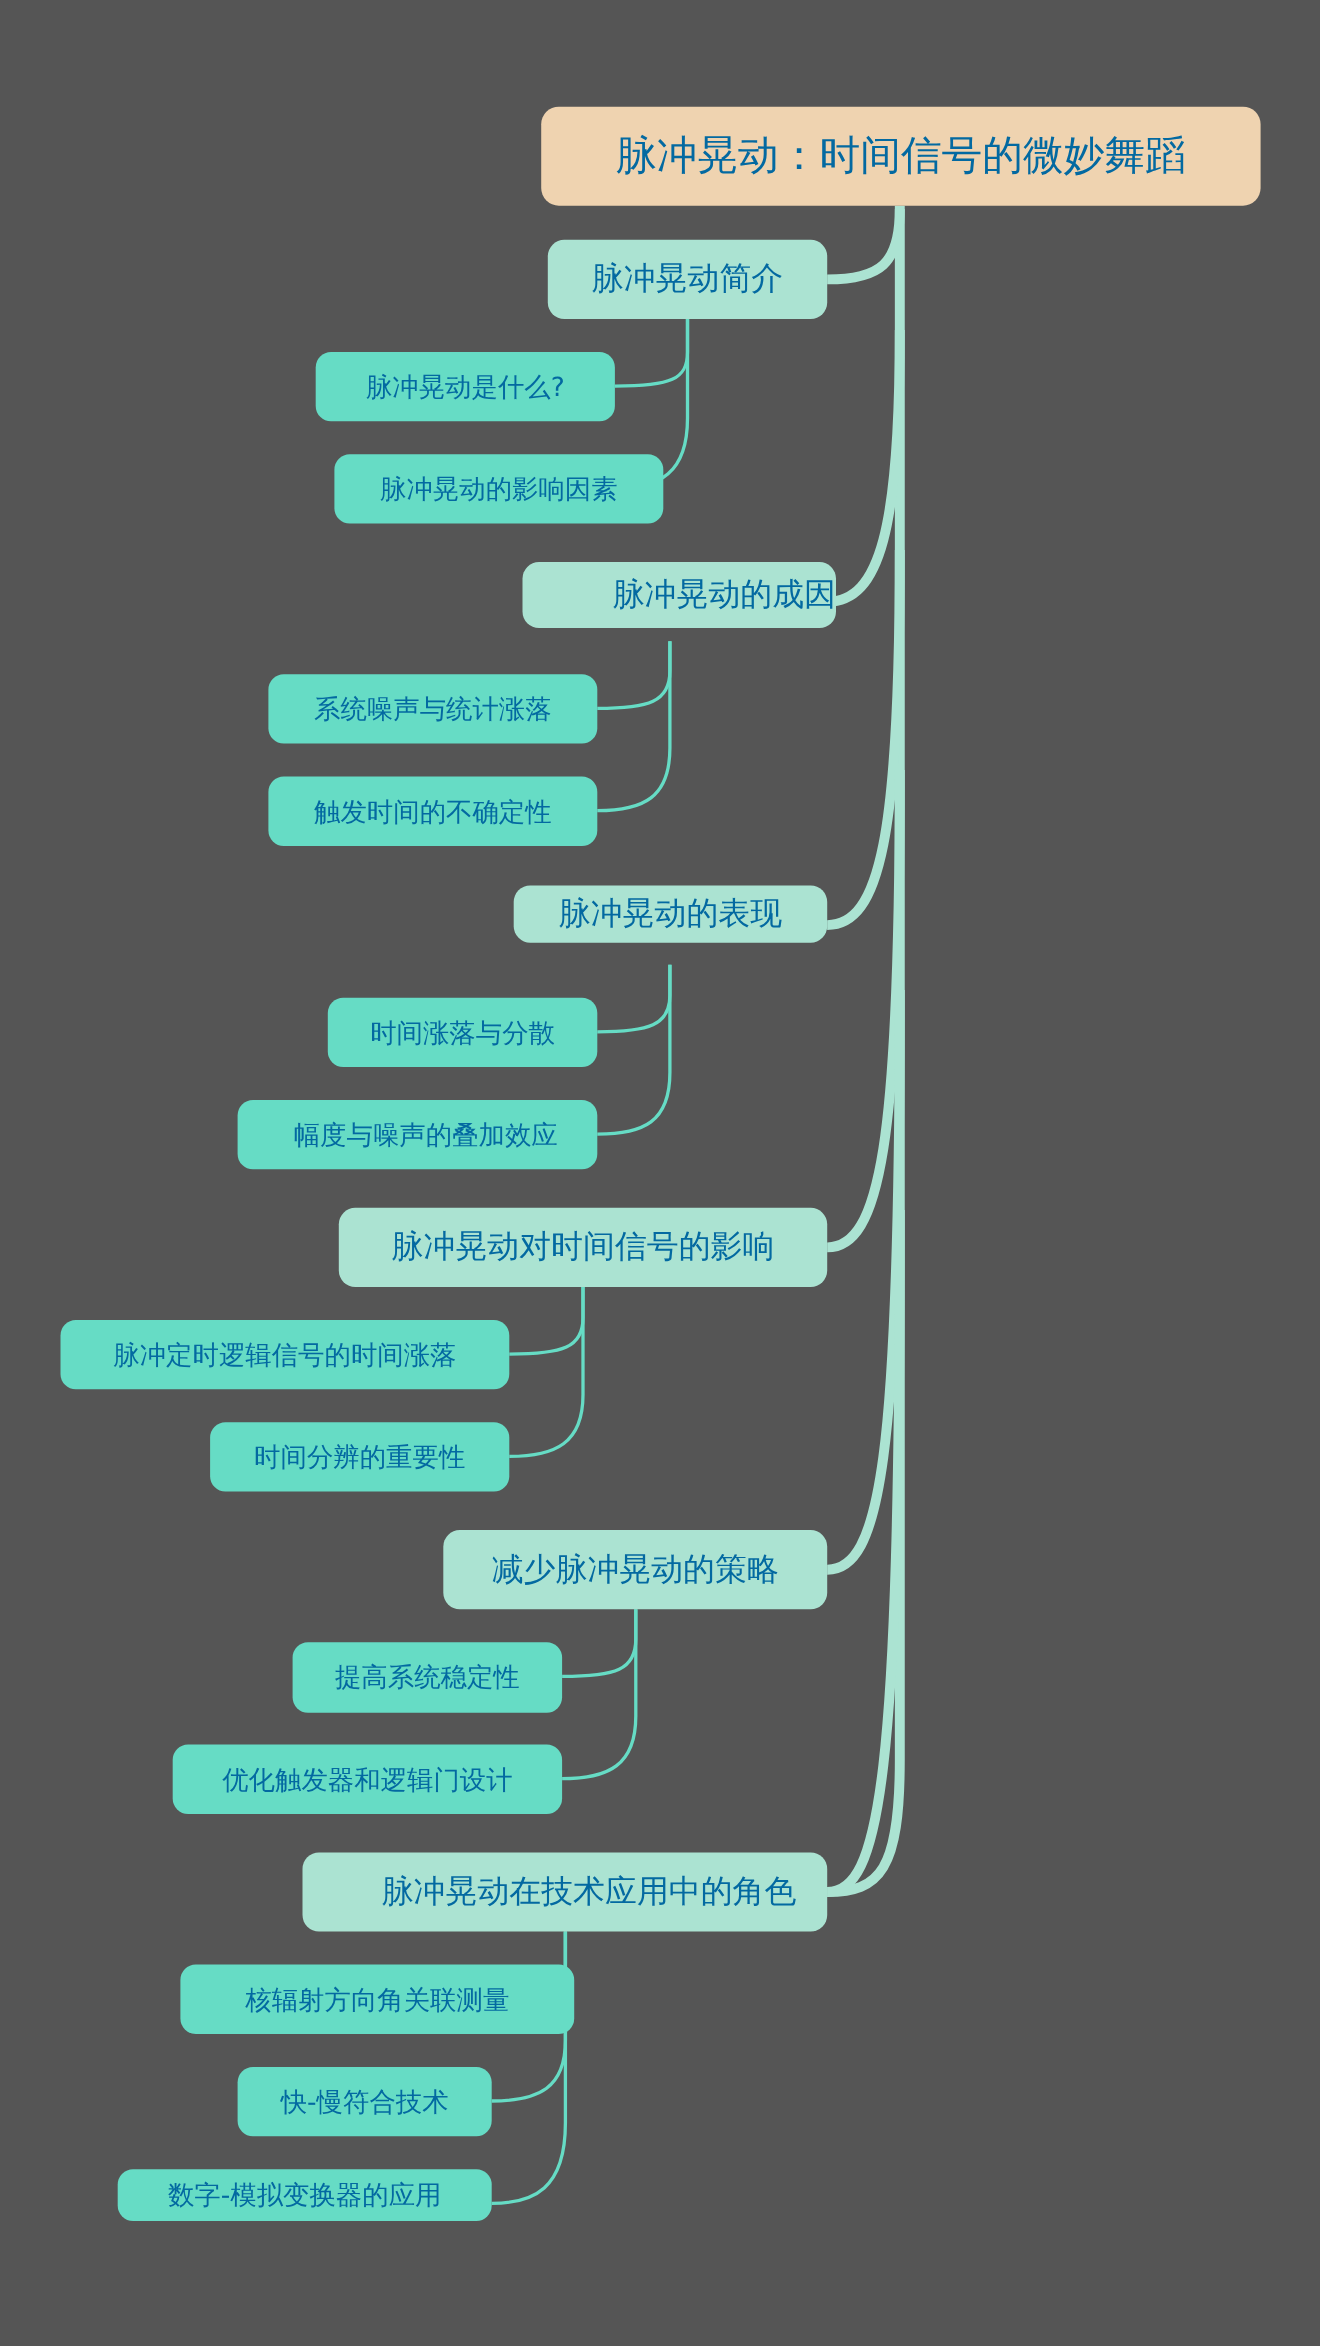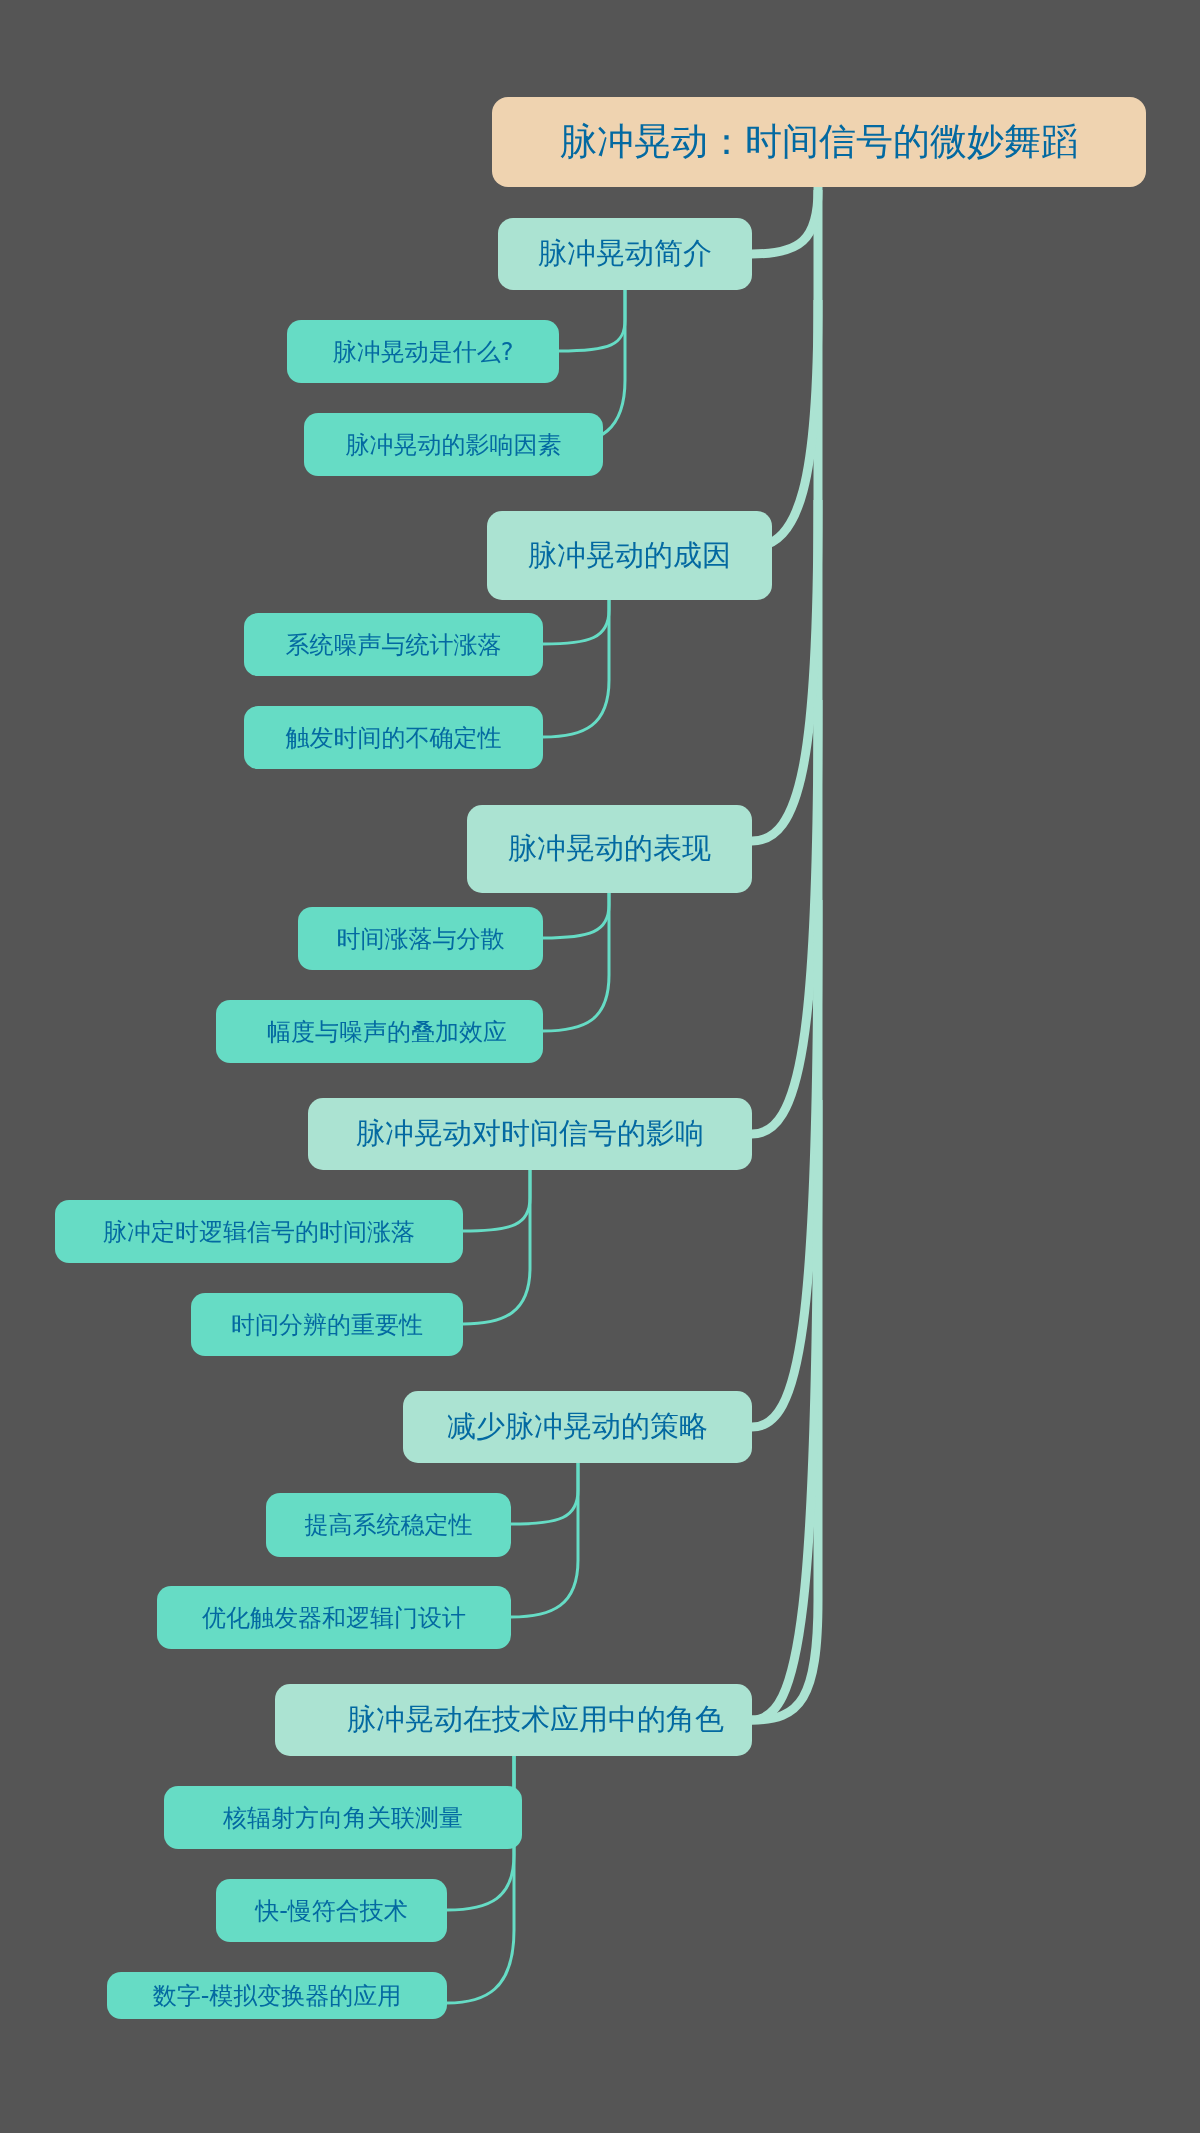--- a/index.html
+++ b/index.html
@@ -52,31 +52,31 @@
 <div class="node l1" style="left:498px; top:218px; width:254px; height:72px;">
   <span>脉冲晃动简介</span>
 </div>
 <div class="node l2" style="left:287px; top:320px; width:272px; height:63px;">
   <span>脉冲晃动是什么?</span>
 </div>
 <div class="node l2" style="left:260px; top:413px; width:299px; height:63px;margin-left:44px;">
   <span>脉冲晃动的影响因素</span>
 </div>
 
-<div class="node l1" style="left:487px; top:511px; width:285px; height:89px;">
+<div class="node l1" style="left:475px; top:511px; width:285px; height:60px;justify-content:flex-end;">
   <span>脉冲晃动的成因</span>
 </div>
 <div class="node l2" style="left:244px; top:613px; width:299px; height:63px;">
   <span>系统噪声与统计涨落</span>
 </div>
 <div class="node l2" style="left:244px; top:706px; width:299px; height:63px;">
   <span>触发时间的不确定性</span>
 </div>
 
-<div class="node l1" style="left:467px; top:805px; width:285px; height:88px;">
+<div class="node l1" style="left:467px; top:805px; width:285px; height:52px;">
   <span>脉冲晃动的表现</span>
 </div>
 <div class="node l2" style="left:298px; top:907px; width:245px; height:63px;">
   <span>时间涨落与分散</span>
 </div>
 <div class="node l2" style="left:216px; top:1000px; width:327px; height:63px;padding-left:15px;">
   <span>幅度与噪声的叠加效应</span>
 </div>
 
 <div class="node l1" style="left:308px; top:1098px; width:444px; height:72px;">

